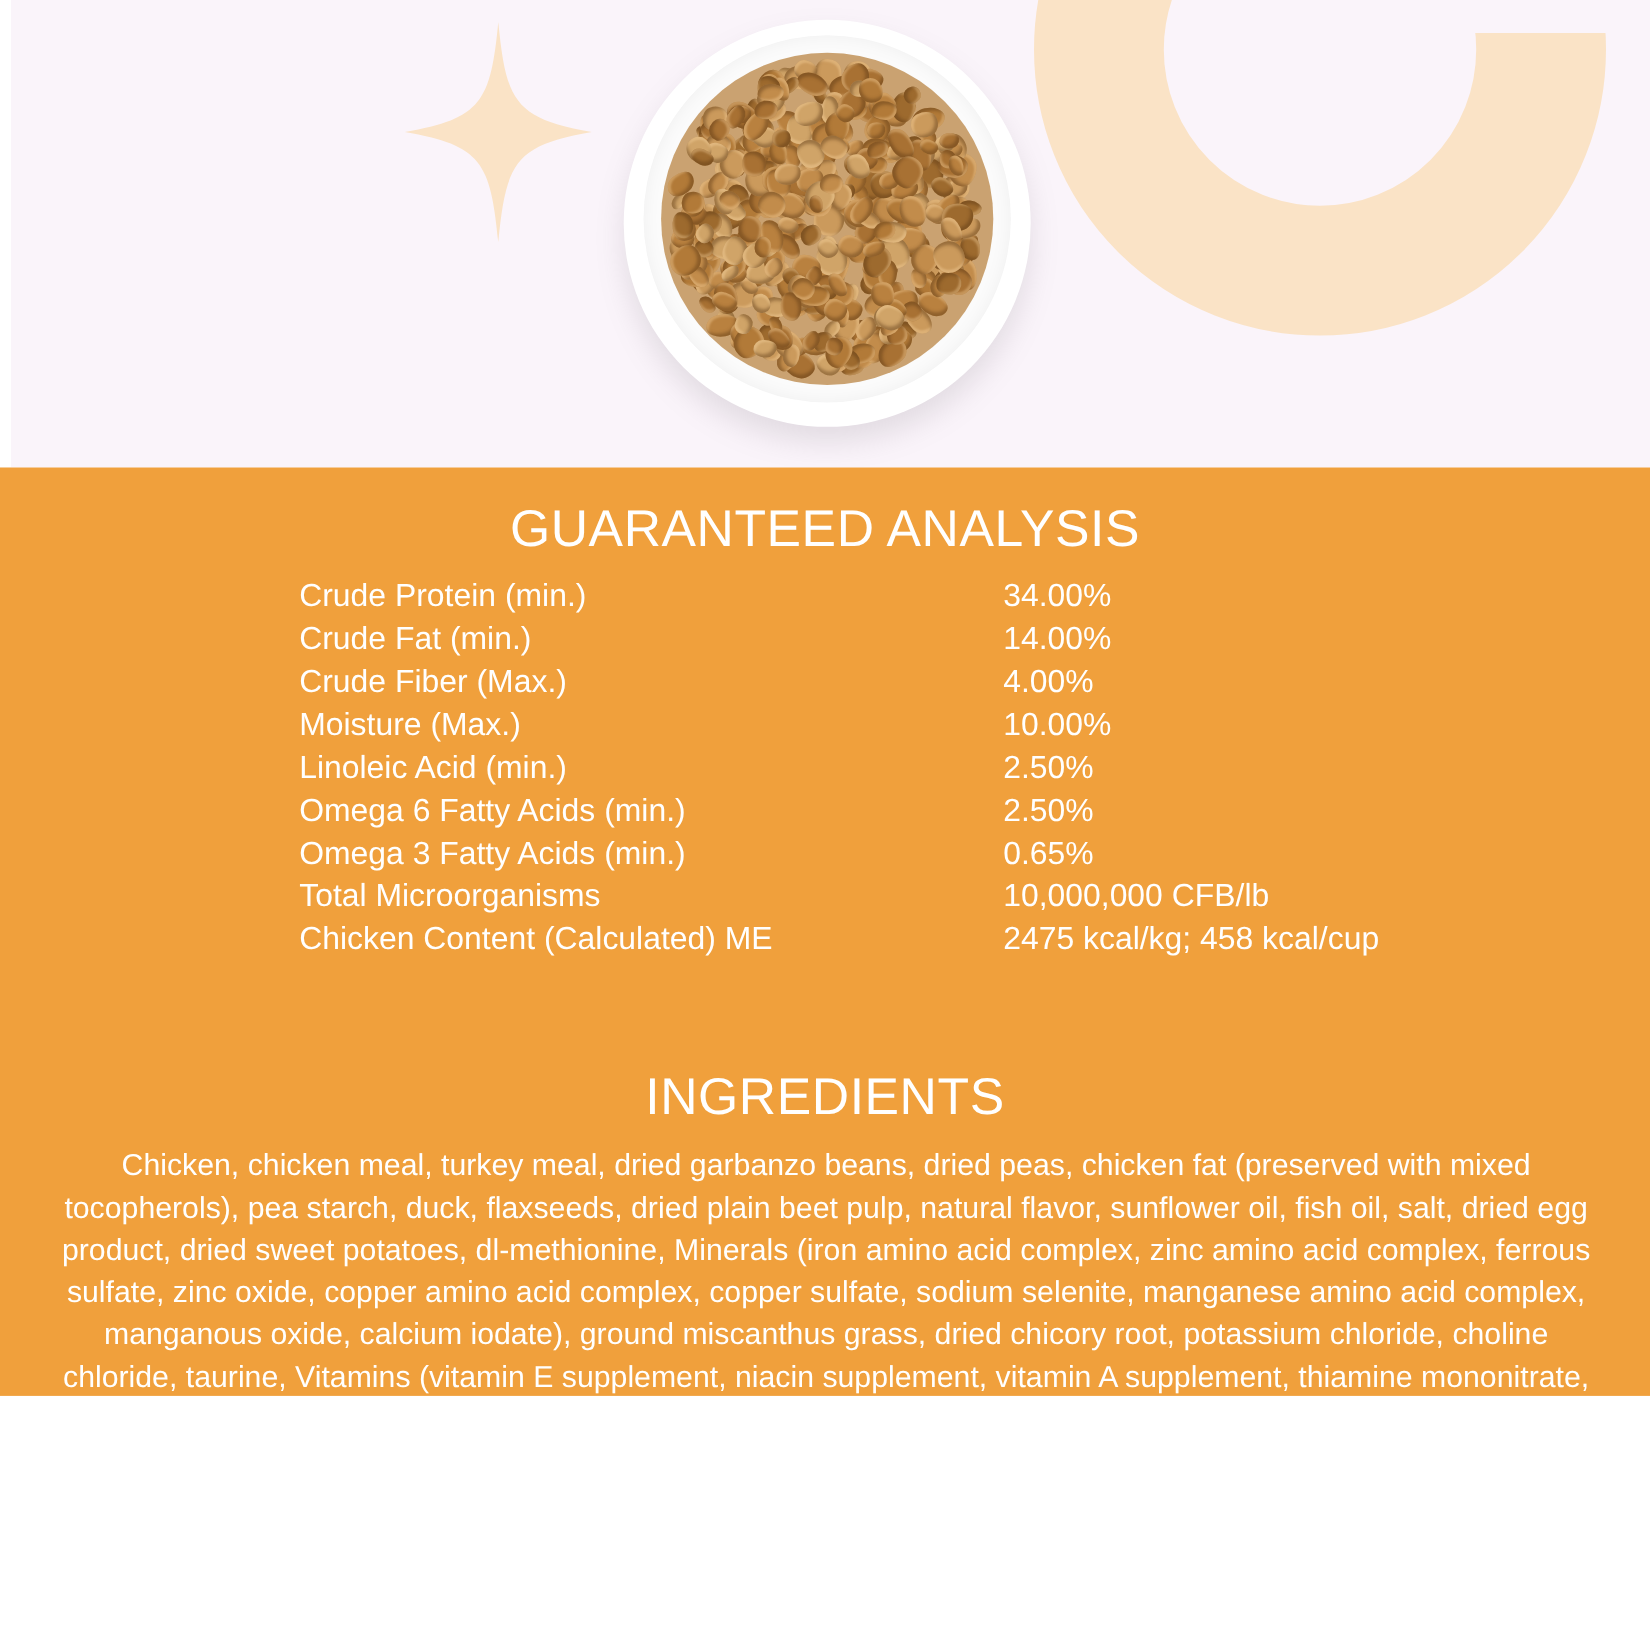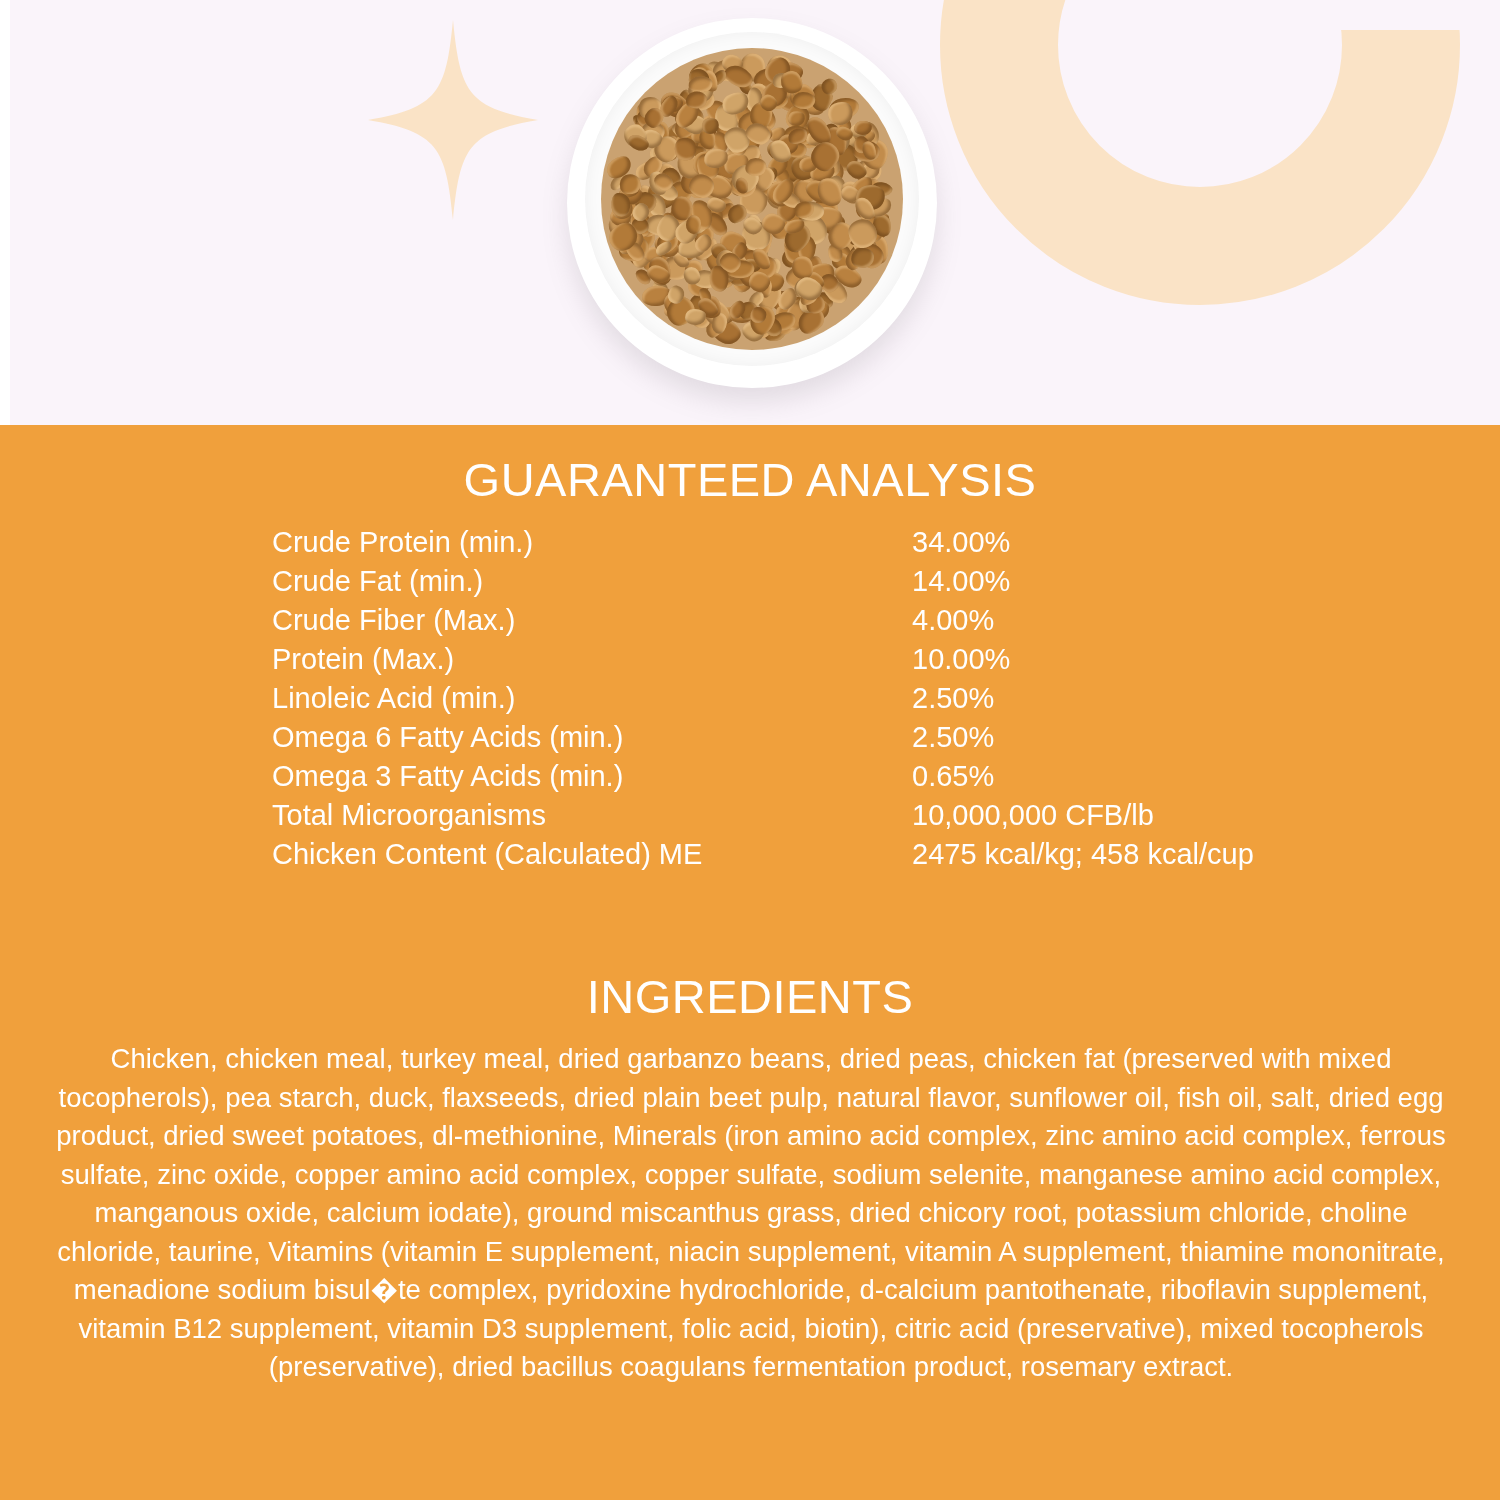--- a/index.html
+++ b/index.html
@@ -113,21 +113,21 @@
     background: #c08a4d;
     box-shadow: inset -2px -3px 3px rgba(90,55,20,0.45), inset 2px 2px 2px rgba(255,220,170,0.35);
   }
 
   
   .body-panel {
     position: absolute;
     top: 425px;
     left: 0;
     width: 1500px;
-    height: 1075px;
+    height: 844px;
     background: #f0a03c;
   }
   .body-inner {
     position: absolute;
     inset: 0;
     color: #ffffff;
   }
   h2.section-title {
     margin: 0;
     text-align: center;
@@ -651,21 +651,21 @@
           </div>
           <div class="ga-row">
             <div class="ga-label">Crude Fat (min.)</div>
             <div class="ga-value">14.00%</div>
           </div>
           <div class="ga-row">
             <div class="ga-label">Crude Fiber (Max.)</div>
             <div class="ga-value">4.00%</div>
           </div>
           <div class="ga-row">
-            <div class="ga-label">Protein (Max.)</div>
+            <div class="ga-label">Moisture (Max.)</div>
             <div class="ga-value">10.00%</div>
           </div>
           <div class="ga-row">
             <div class="ga-label">Linoleic Acid (min.)</div>
             <div class="ga-value">2.50%</div>
           </div>
           <div class="ga-row">
             <div class="ga-label">Omega 6 Fatty Acids (min.)</div>
             <div class="ga-value">2.50%</div>
           </div>

